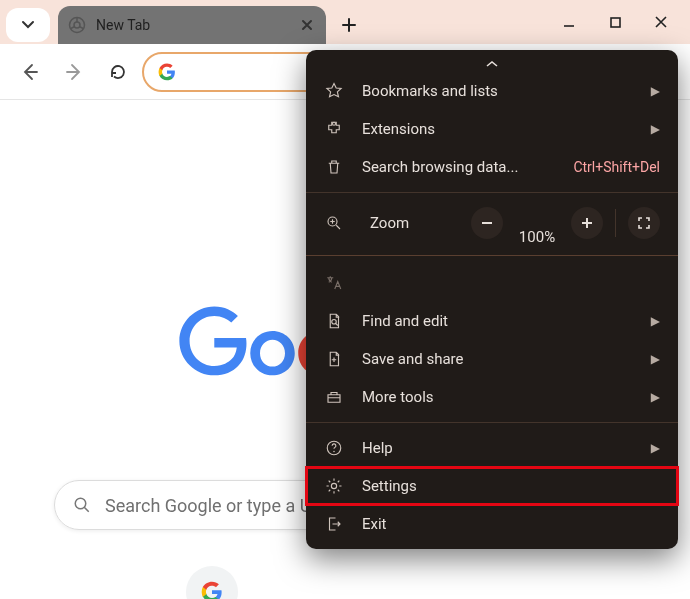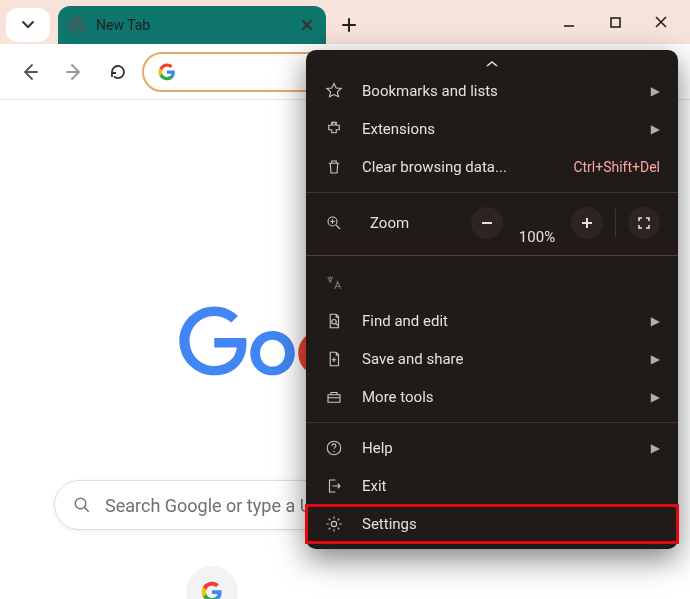--- a/index.html
+++ b/index.html
@@ -2,21 +2,21 @@
 <html><head>
 <meta charset="utf-8">
 <style>
   * { box-sizing: border-box; margin: 0; padding: 0; }
   html, body { width: 690px; height: 599px; overflow: hidden; font-family: "Segoe UI", Roboto, Arial, sans-serif; }
   body { background: #f8e3da; position: relative; }
 
   
   .tabstrip { height: 44px; display: flex; align-items: center; padding: 6px 0 0 6px; position: relative; }
   .tab-drop { width: 44px; height: 34px; background: #fff; border-radius: 12px; display: flex; align-items: center; justify-content: center; margin-right: 8px; }
-  .tab { background: #0f766e; border-radius: 12px 12px 0 0; height: 38px; width: 268px; display: flex; align-items: center; padding: 0 10px; gap: 10px; position: relative; }
+  .tab { background: #737373; border-radius: 12px 12px 0 0; height: 38px; width: 268px; display: flex; align-items: center; padding: 0 10px; gap: 10px; position: relative; }
   .tab .favicon { width: 18px; height: 18px; display: flex; align-items: center; justify-content: center; }
   .tab .title { flex: 1; font-size: 14px; color: #1f1f1f; }
   .tab .close { width: 18px; height: 18px; display: flex; align-items: center; justify-content: center; font-size: 16px; color: #333; }
   .newtab { width: 34px; height: 34px; display: flex; align-items: center; justify-content: center; margin-left: 6px; font-size: 22px; color: #222; }
   .wincontrols { position: absolute; right: 6px; top: 0; height: 44px; display: flex; }
   .wincontrols .btn { width: 46px; height: 44px; display: flex; align-items: center; justify-content: center; font-size: 14px; color: #222; }
 
   
   .toolbar { background: #fff; height: 56px; display: flex; align-items: center; padding: 0 10px; gap: 4px; border-bottom: 1px solid #e5e5e5; }
   .navbtn { width: 40px; height: 40px; display: flex; align-items: center; justify-content: center; color: #444; }
@@ -199,21 +199,21 @@
     <span class="mi-label">Extensions</span>
     <span class="mi-sub">▶</span>
   </div>
 
   <div class="menu-item">
     <span class="mi-icon">
       <svg width="18" height="18" viewBox="0 0 24 24">
           <path d="M5 7h14M9 7V4h6v3M7 7l1 13h8l1-13" stroke="#cfc4bc" stroke-width="1.5" fill="none"></path>
         </svg>
     </span>
-    <span class="mi-label">Clear browsing data...</span>
+    <span class="mi-label">Search browsing data...</span>
     <span class="mi-accel">Ctrl+Shift+Del</span>
   </div>
 
   <div class="sep"></div>
 
   <div class="zoomrow">
     <span class="mi-icon">
       <svg width="18" height="18" viewBox="0 0 24 24">
           <circle cx="10" cy="10" r="6" stroke="#cfc4bc" stroke-width="1.5" fill="none"></circle>
           <line x1="10" y1="7" x2="10" y2="13" stroke="#cfc4bc" stroke-width="1.5"></line>
@@ -294,31 +294,31 @@
       <svg width="18" height="18" viewBox="0 0 24 24">
           <circle cx="12" cy="12" r="9" stroke="#cfc4bc" stroke-width="1.5" fill="none"></circle>
           <path d="M9.5 9a2.5 2.5 0 1 1 3.5 2.3c-1 .4-1 1.2-1 1.7" stroke="#cfc4bc" stroke-width="1.5" fill="none"></path>
           <circle cx="12" cy="16.5" r="1" fill="#cfc4bc"></circle>
         </svg>
     </span>
     <span class="mi-label">Help</span>
     <span class="mi-sub">▶</span>
   </div>
 
-  <div class="menu-item">
-    <span class="mi-icon">
-      <svg width="18" height="18" viewBox="0 0 24 24">
-          <path d="M14 4H6v16h8M10 12h10M17 9l3 3-3 3" stroke="#cfc4bc" stroke-width="1.5" fill="none"></path>
-        </svg>
-    </span>
-    <span class="mi-label">Exit</span>
-  </div>
-
   <div class="menu-item settings-hl">
     <span class="mi-icon">
       <svg width="18" height="18" viewBox="0 0 24 24">
           <circle cx="12" cy="12" r="3.5" stroke="#cfc4bc" stroke-width="1.5" fill="none"></circle>
           <path d="M12 2v3M12 19v3M2 12h3M19 12h3M4.9 4.9l2.1 2.1M17 17l2.1 2.1M4.9 19.1L7 17M17 7l2.1-2.1" stroke="#cfc4bc" stroke-width="1.5"></path>
         </svg>
     </span>
     <span class="mi-label">Settings</span>
   </div>
+
+  <div class="menu-item">
+    <span class="mi-icon">
+      <svg width="18" height="18" viewBox="0 0 24 24">
+          <path d="M14 4H6v16h8M10 12h10M17 9l3 3-3 3" stroke="#cfc4bc" stroke-width="1.5" fill="none"></path>
+        </svg>
+    </span>
+    <span class="mi-label">Exit</span>
+  </div>
 </div>
 
 </body></html>

